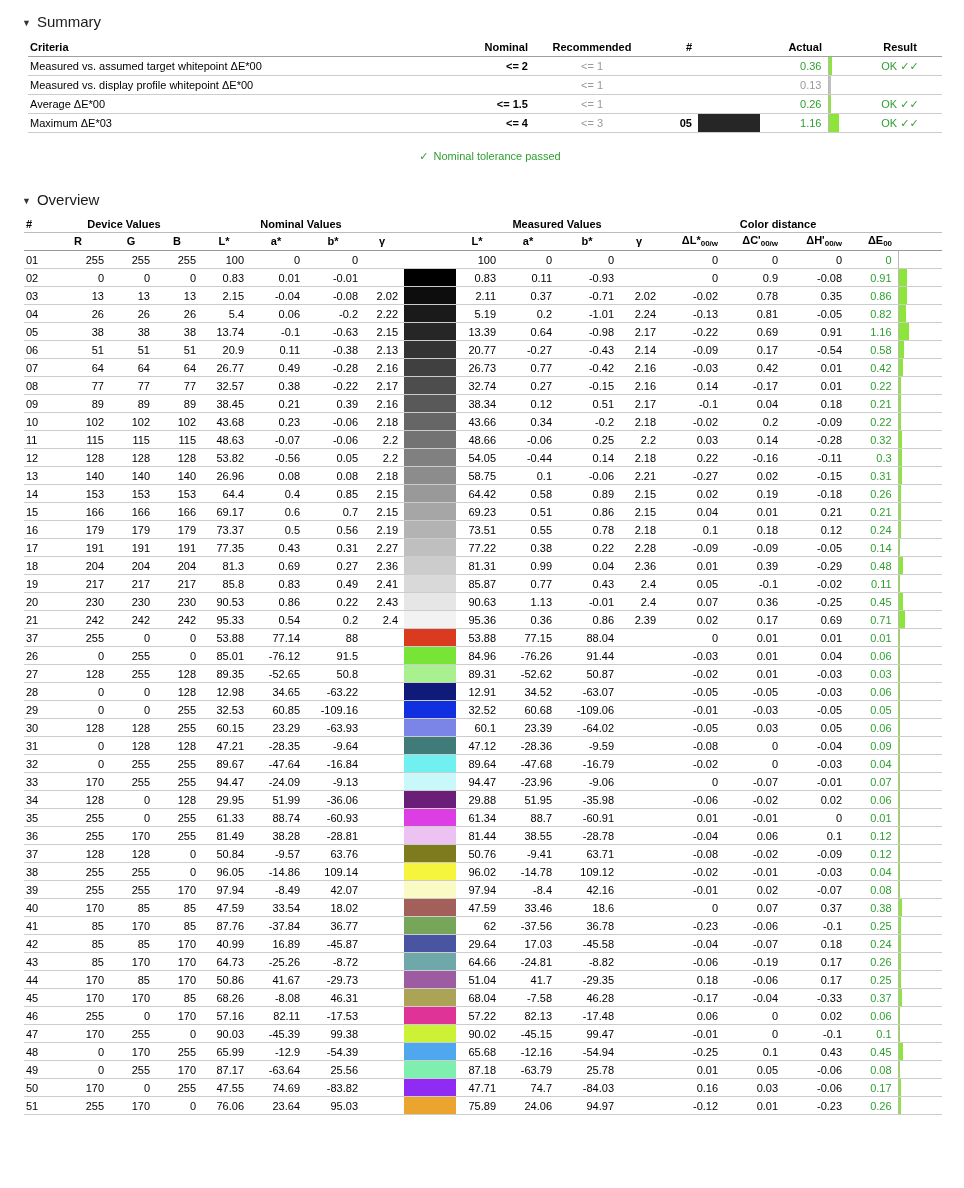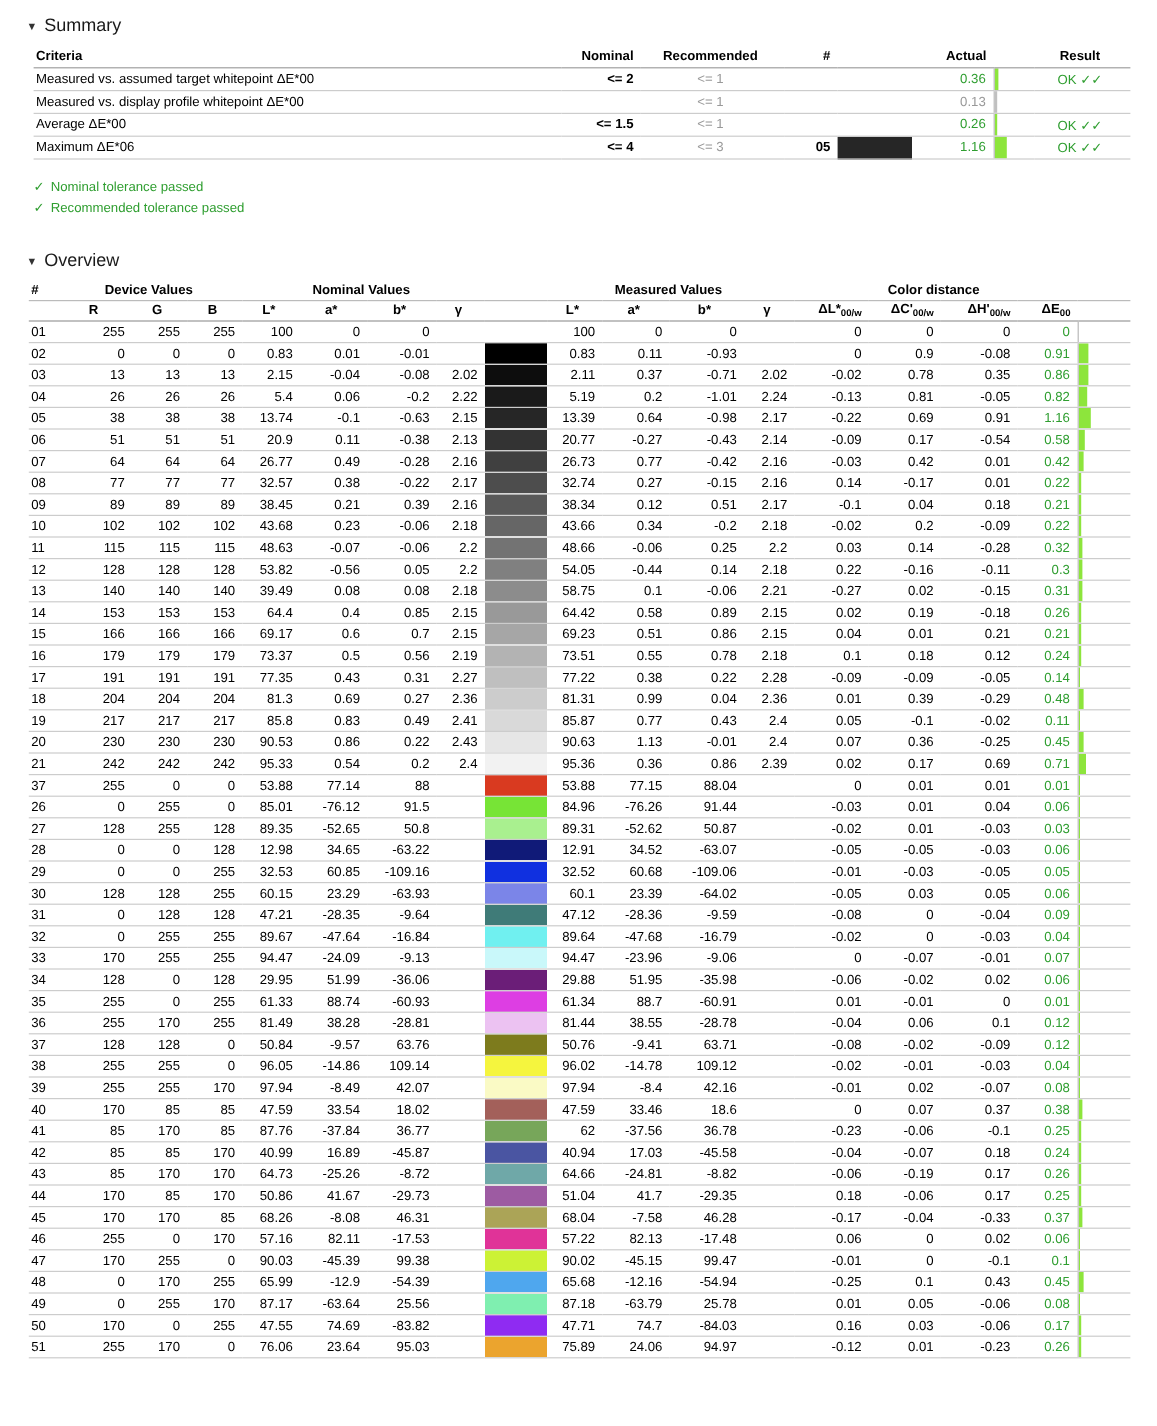--- a/index.html
+++ b/index.html
@@ -17,21 +17,21 @@
   .ov td{border-bottom:1px solid #ccc;height:17px;padding:0 6px 0 2px;white-space:nowrap;overflow:hidden;}
   .l{text-align:left;margin-top:13px;} .r{text-align:right;} .c{text-align:center;}
   .b{font-weight:bold;}
   .gray{color:#999;}
   .green{color:#2f9e30;}
   .sw{padding:0 !important;}
   .bar-td{padding:0 !important;border-left:1px solid #b8b8b8;}
   .bar{height:17px;}
   .sum .bar{height:18px;}
   .sub .subs{font-size:8px;font-weight:bold;vertical-align:-2px;}
-  .notes{margin:14px 12px 0 28px;}
+  .notes{margin:14px 12px 0 28px;text-align:center;}
   .note-line{color:#2f9e30;line-height:18px;}
   .note-line .check{margin-right:5px;}
 </style>
 </head>
 <body>
 
 <div>
   <div class="section-title"><span class="tri">▼</span><span>Summary</span></div>
 
   <table class="sum">
@@ -88,37 +88,36 @@
           <td class="c gray">&lt;= 1</td>
           <td class="r b"></td>
           <td class="sw"></td>
           <td class="r green">0.26</td>
           <td class="bar-td">
             <div class="bar" style="width: 2px; background: rgb(141, 229, 60);"></div>
           </td>
           <td class="c green">OK ✓✓</td>
         </tr>
         <tr>
-          <td class="l">Maximum ΔE*06</td>
+          <td class="l">Maximum ΔE*03</td>
           <td class="r b">&lt;= 4</td>
           <td class="c gray">&lt;= 3</td>
           <td class="r b">05</td>
           <td class="sw" style="background: rgb(38, 38, 38);"></td>
           <td class="r green">1.16</td>
           <td class="bar-td">
             <div class="bar" style="width: 10px; background: rgb(141, 229, 60);"></div>
           </td>
           <td class="c green">OK ✓✓</td>
         </tr>
       </tbody>
   </table>
 
   <div class="notes">
     <div class="note-line"><span class="check">✓</span><span>Nominal tolerance passed</span></div>
-    <div class="note-line"><span class="check">✓</span><span>Recommended tolerance passed</span></div>
   </div>
 </div>
 
 <div>
   <div class="section-title" style="margin-top:26px;"><span class="tri">▼</span><span>Overview</span></div>
 
   <table class="ov">
     <colgroup>
       <col style="width:26px">
         <col style="width:60px">
@@ -433,21 +432,21 @@
           <td class="r green">0.3</td>
           <td class="bar-td">
             <div class="bar" style="width: 3px; background: rgb(141, 229, 60);"></div>
           </td>
         </tr>
         <tr>
           <td class="l">13</td>
           <td class="r">140</td>
           <td class="r">140</td>
           <td class="r">140</td>
-          <td class="r">39.49</td>
+          <td class="r">26.96</td>
           <td class="r">0.08</td>
           <td class="r">0.08</td>
           <td class="r">2.18</td>
           <td class="sw" style="background: rgb(140, 140, 140);"></td>
           <td class="r">58.75</td>
           <td class="r">0.1</td>
           <td class="r">-0.06</td>
           <td class="r">2.21</td>
           <td class="r">-0.27</td>
           <td class="r">0.02</td>
@@ -1010,21 +1009,21 @@
         <tr>
           <td class="l">42</td>
           <td class="r">85</td>
           <td class="r">85</td>
           <td class="r">170</td>
           <td class="r">40.99</td>
           <td class="r">16.89</td>
           <td class="r">-45.87</td>
           <td class="r"></td>
           <td class="sw" style="background: rgb(74, 85, 162);"></td>
-          <td class="r">40.94</td>
+          <td class="r">29.64</td>
           <td class="r">17.03</td>
           <td class="r">-45.58</td>
           <td class="r"></td>
           <td class="r">-0.04</td>
           <td class="r">-0.07</td>
           <td class="r">0.18</td>
           <td class="r green">0.24</td>
           <td class="bar-td">
             <div class="bar" style="width: 2px; background: rgb(141, 229, 60);"></div>
           </td>

